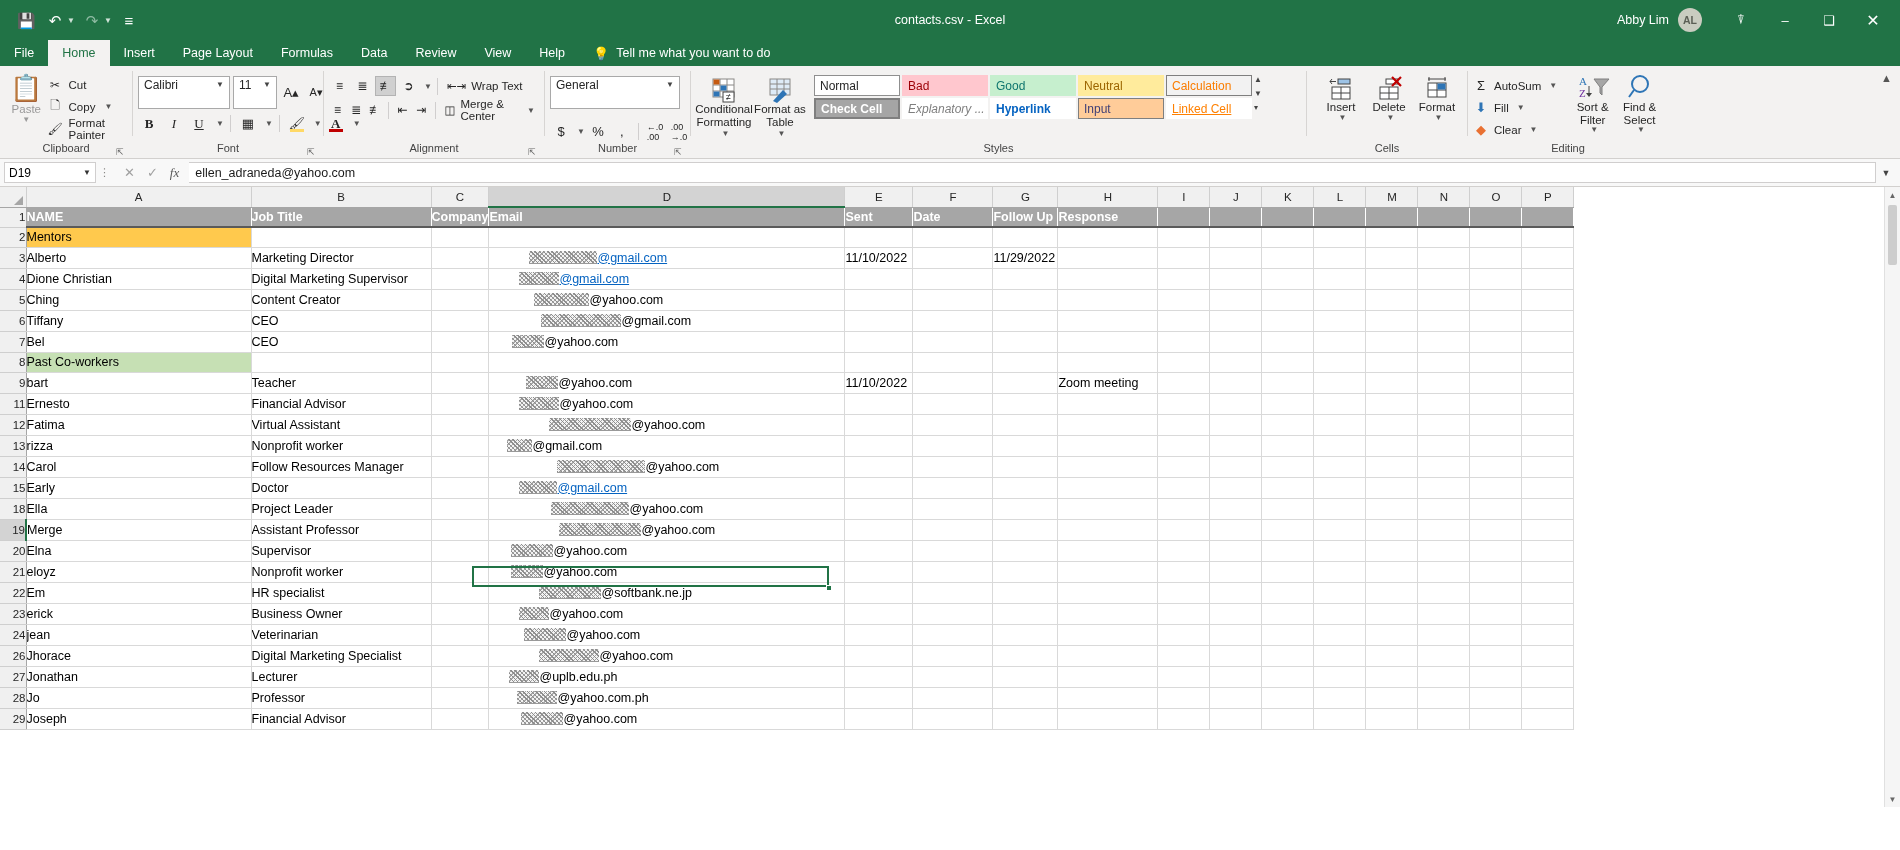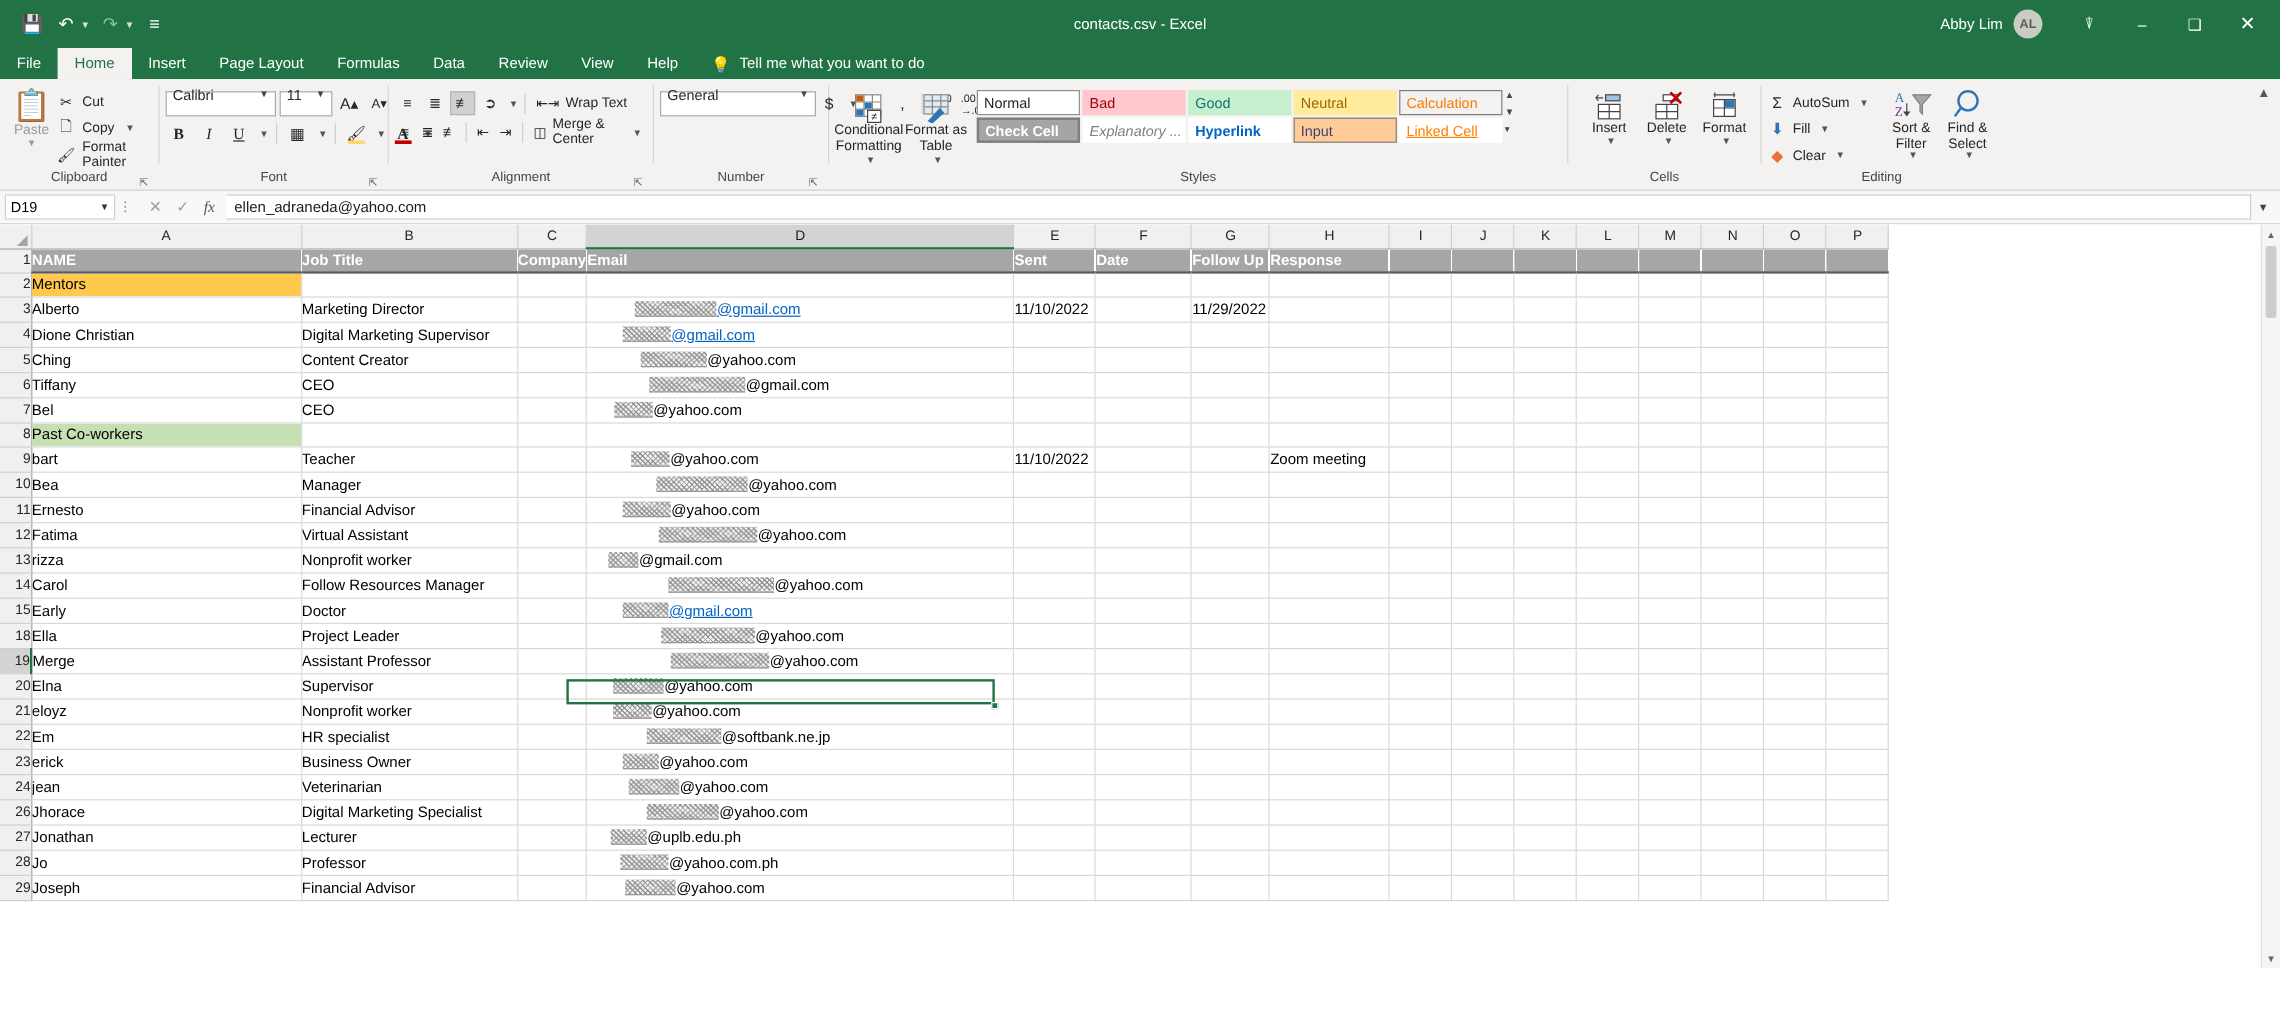--- a/index.html
+++ b/index.html
@@ -81,21 +81,21 @@
   .paste-caret { font-size: 8px; }
   .clip-items { display:flex; flex-direction:column; gap: 3px; padding-top: 4px; }
   .clip-item { display:flex; align-items:center; gap: 6px; height: 19px; }
   .clip-ico { width: 15px; text-align:center; font-size: 12px; }
   .caret-sm { font-size: 8px; color:#555; margin-left: 3px; }
 
   
   .font-rows { display:flex; flex-direction:column; gap: 4px; padding-top: 5px; }
   .font-row { display:flex; align-items:center; gap: 3px; }
   .combo {
-    height: 21px; border: 1px solid #a9a9a9; background:#fff; display:flex; align-items:center;
+    height: 33px; border: 1px solid #a9a9a9; background:#fff; display:flex; align-items:center;
     padding: 0 2px 16px 5px; font-size: 12px;
   }
   .combo .cval { flex: 1; }
   .combo .ccar { font-size: 8px; color:#444; padding: 0 3px; }
   .fbtn {
     width: 22px; height: 21px; display:flex; align-items:center; justify-content:center;
     font-size: 13px;
   }
   .fbtn.bold { font-weight: bold; font-family: "Liberation Serif", serif; }
   .fbtn.ital { font-style: italic; font-family: "Liberation Serif", serif; }
@@ -108,21 +108,21 @@
   
   .align-rows { display:flex; flex-direction:column; gap:4px; padding-top:5px; }
   .align-row { display:flex; align-items:center; gap:2px; }
   .abtn {
     width: 21px; height: 20px; display:flex; align-items:center; justify-content:center; font-size: 12px;
   }
   .abtn.sel { background:#d0d0d0; border:1px solid #b3b3b3; }
   .txtbtn { display:flex; align-items:center; gap:5px; padding: 0 4px; height: 20px; font-size: 11.5px; }
 
   
-  .num-rows { display:flex; flex-direction:row; gap:0; padding-top:5px; }
+  .num-rows { display:flex; flex-direction:column; gap:12px; padding-top:5px; }
   .num-row { display:flex; align-items:center; gap:2px; }
 
   
   .bigbtn {
     width: 56px; display:flex; flex-direction:column; align-items:center; text-align:center;
     font-size: 11.5px; line-height: 1.15; padding-top: 2px;
   }
   .bigico { height: 30px; display:flex; align-items:flex-end; justify-content:center; }
   .stylesgrid { display:flex; flex-direction:column; gap: 2px; padding: 4px 0 0 6px; }
   .styles-line { display:flex; gap: 2px; }
@@ -834,45 +834,20 @@
           <td class="cell"></td>
           <td class="cell"></td>
           <td class="cell"></td>
           <td class="cell"></td>
           <td class="cell"></td>
           <td class="cell"></td>
           <td class="cell"></td>
           <td class="cell"></td>
         </tr>
         <tr>
-          <td class="rowhdr">10</td>
-          <td class="cell">Bea</td>
-          <td class="cell">Manager</td>
-          <td class="cell"></td>
-          <td class="cell email">
-            <div class="email-wrap">
-              <span style="width: 58px;"></span>
-              <span class="redact" style="width: 76px;"></span>
-              <span class="domain">@yahoo.com</span>
-            </div>
-          </td>
-          <td class="cell"></td>
-          <td class="cell"></td>
-          <td class="cell"></td>
-          <td class="cell"></td>
-          <td class="cell"></td>
-          <td class="cell"></td>
-          <td class="cell"></td>
-          <td class="cell"></td>
-          <td class="cell"></td>
-          <td class="cell"></td>
-          <td class="cell"></td>
-          <td class="cell"></td>
-        </tr>
-        <tr>
           <td class="rowhdr">11</td>
           <td class="cell">Ernesto</td>
           <td class="cell">Financial Advisor</td>
           <td class="cell"></td>
           <td class="cell email">
             <div class="email-wrap">
               <span style="width: 30px;"></span>
               <span class="redact" style="width: 40px;"></span>
               <span class="domain">@yahoo.com</span>
             </div>

